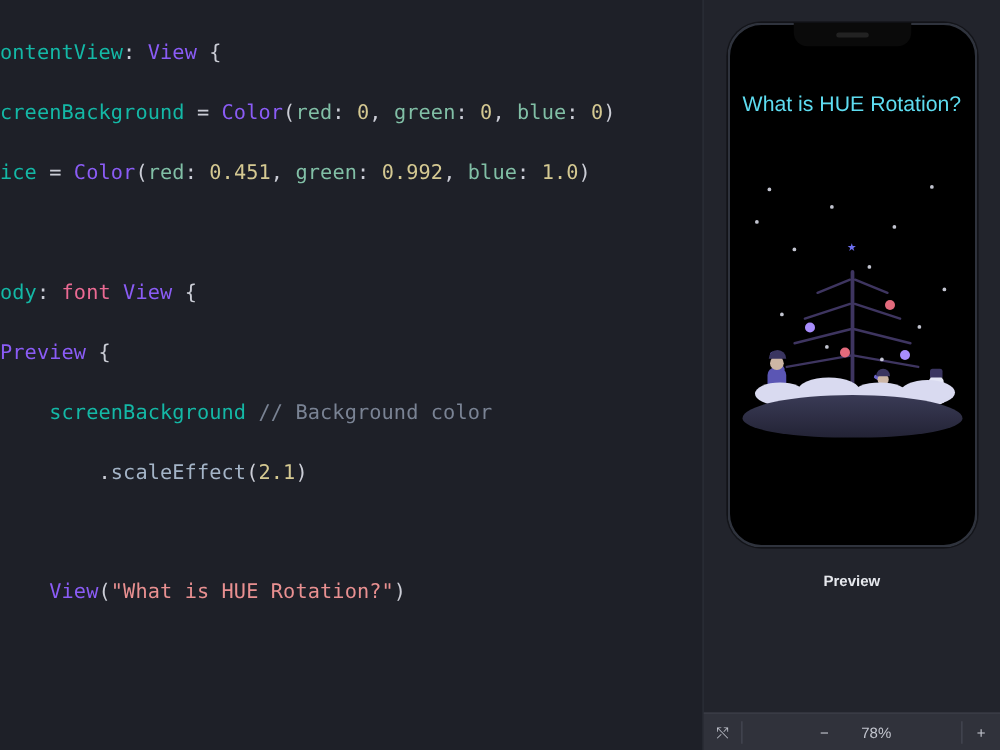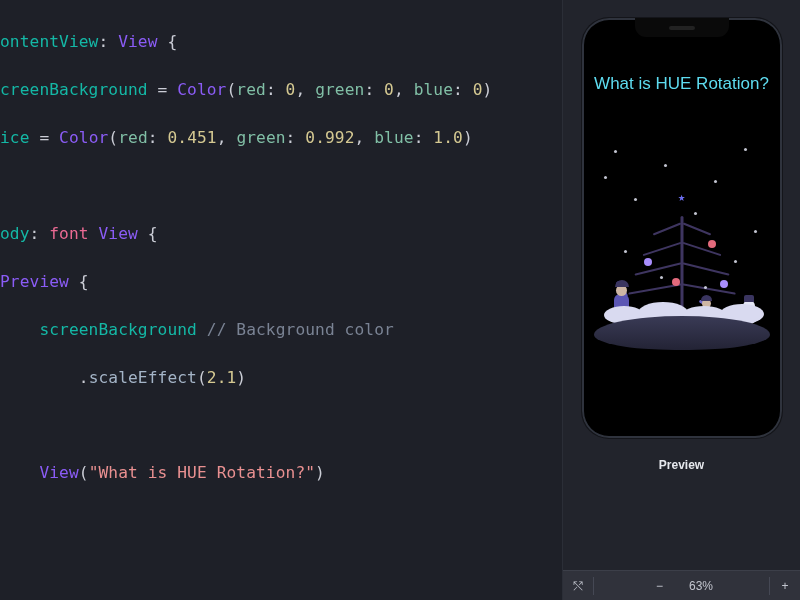--- a/index.html
+++ b/index.html
@@ -182,18 +182,18 @@
       </div>
     </div>
     <div class="notch"></div>
   </div>
   <div class="preview-label">Preview</div>
   <div class="preview-toolbar">
     <div class="tb-pin"><span>⤲</span></div>
     <div class="tb-sep"></div>
     <div class="tb-zoom">
       <span class="tb-btn">−</span>
-      <span>63%</span>
+      <span>78%</span>
     </div>
     <div class="tb-sep"></div>
     <div class="tb-plus tb-btn">+</div>
   </div>
 </div>
 
 </body></html>

